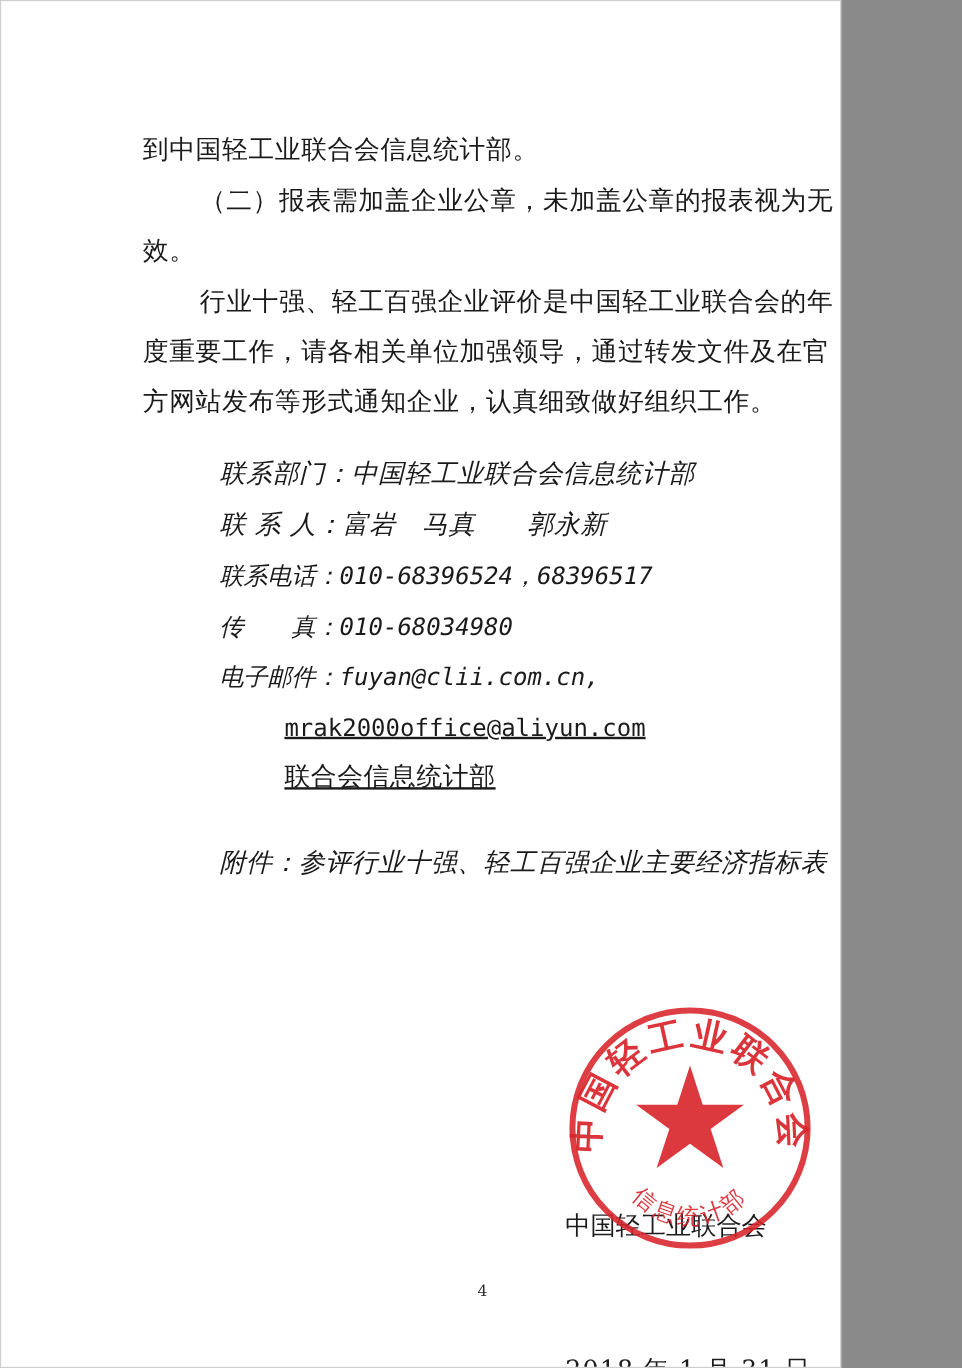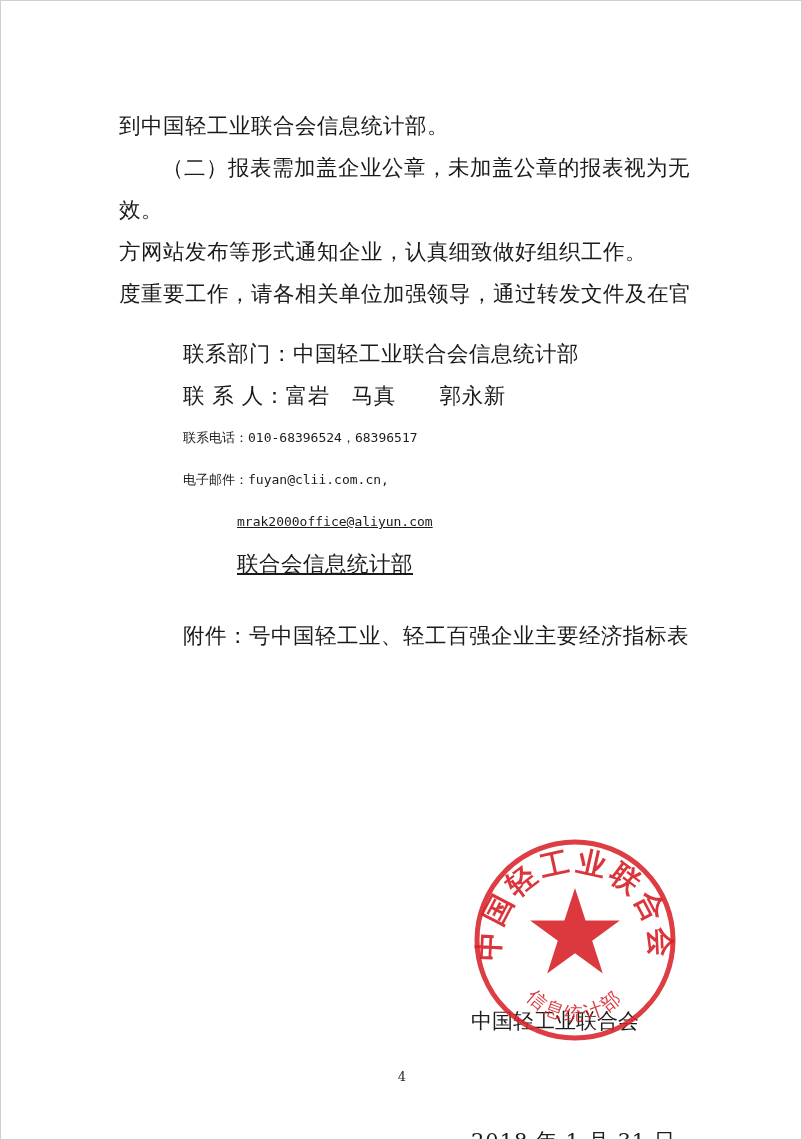--- a/index.html
+++ b/index.html
@@ -2,21 +2,21 @@
 <html><head>
 <meta charset="utf-8">
 <style>
   html, body {
     margin: 0;
     padding: 0;
     background: #8a8a8a;
   }
   .page {
     position: relative;
-    width: 802px;
+    width: 701px;
     height: 1140px;
     background: #ffffff;
     overflow: hidden;
     border: 1px solid #cfcfcf;
     box-sizing: border-box;
     font-family: "DejaVu Serif", "Liberation Serif", serif;
     color: #1a1a1a;
   }
   .content {
     position: absolute;
@@ -25,31 +25,33 @@
     width: 580px;
   }
   .line {
     font-size: 21.5px;
     line-height: 42px;
     letter-spacing: 0.5px;
     white-space: pre;
   }
   .indent2 {
     text-indent: 43px;
+    text-align: center;
   }
   .indent-label {
     padding-left: 64px;
+    font-style: italic;
   }
   .indent-cont {
     padding-left: 118px;
     text-decoration: underline;
   }
   .mono {
     font-family: "DejaVu Sans Mono", "Liberation Mono", monospace;
-    font-size: 13px;
+    font-size: 20px;
     letter-spacing: 0px;
   }
   .gap-small { height: 18px; }
   .gap-big { height: 30px; }
 
   
   .seal {
     position: absolute;
     left: 470px;
     top: 835px;
@@ -89,35 +91,37 @@
 
 <div class="page">
 
   <div class="content">
 
     <div class="line">到中国轻工业联合会信息统计部。</div>
 
     <div class="line indent2">（二）报表需加盖企业公章，未加盖公章的报表视为无</div>
     <div class="line">效。</div>
 
+    <div class="line indent2">行业十强、轻工百强企业评价是中国轻工业联合会的年</div>
+    <div class="line">度重要工作，请各相关单位加强领导，通过转发文件及在官</div>
     <div class="line">方网站发布等形式通知企业，认真细致做好组织工作。</div>
-    <div class="line">度重要工作，请各相关单位加强领导，通过转发文件及在官</div>
 
     <div class="gap-small"></div>
 
     <div class="line indent-label">联系部门：中国轻工业联合会信息统计部</div>
     <div class="line indent-label">联 系 人：富岩　马真　　郭永新</div>
     <div class="line indent-label mono">联系电话：010-68396524，68396517</div>
+    <div class="line indent-label mono">传　　真：010-68034980</div>
     <div class="line indent-label mono">电子邮件：fuyan@clii.com.cn,</div>
     <div class="line indent-cont mono">mrak2000office@aliyun.com</div>
     <div class="line indent-cont">联合会信息统计部</div>
 
     <div class="gap-big"></div>
 
-    <div class="line indent-label">附件：号中国轻工业、轻工百强企业主要经济指标表</div>
+    <div class="line indent-label">附件：参评行业十强、轻工百强企业主要经济指标表</div>
   </div>
 
   <div class="sign-block">
     <div>中国轻工业联合会</div>
     <div class="date">2018 年 1 月 31 日</div>
   </div>
 
   <div class="seal">
     <svg width="208" height="208" viewBox="0 0 208 208" xmlns="http://www.w3.org/2000/svg">
       <g fill="none" stroke="#d8232a" stroke-width="5" opacity="0.88">

